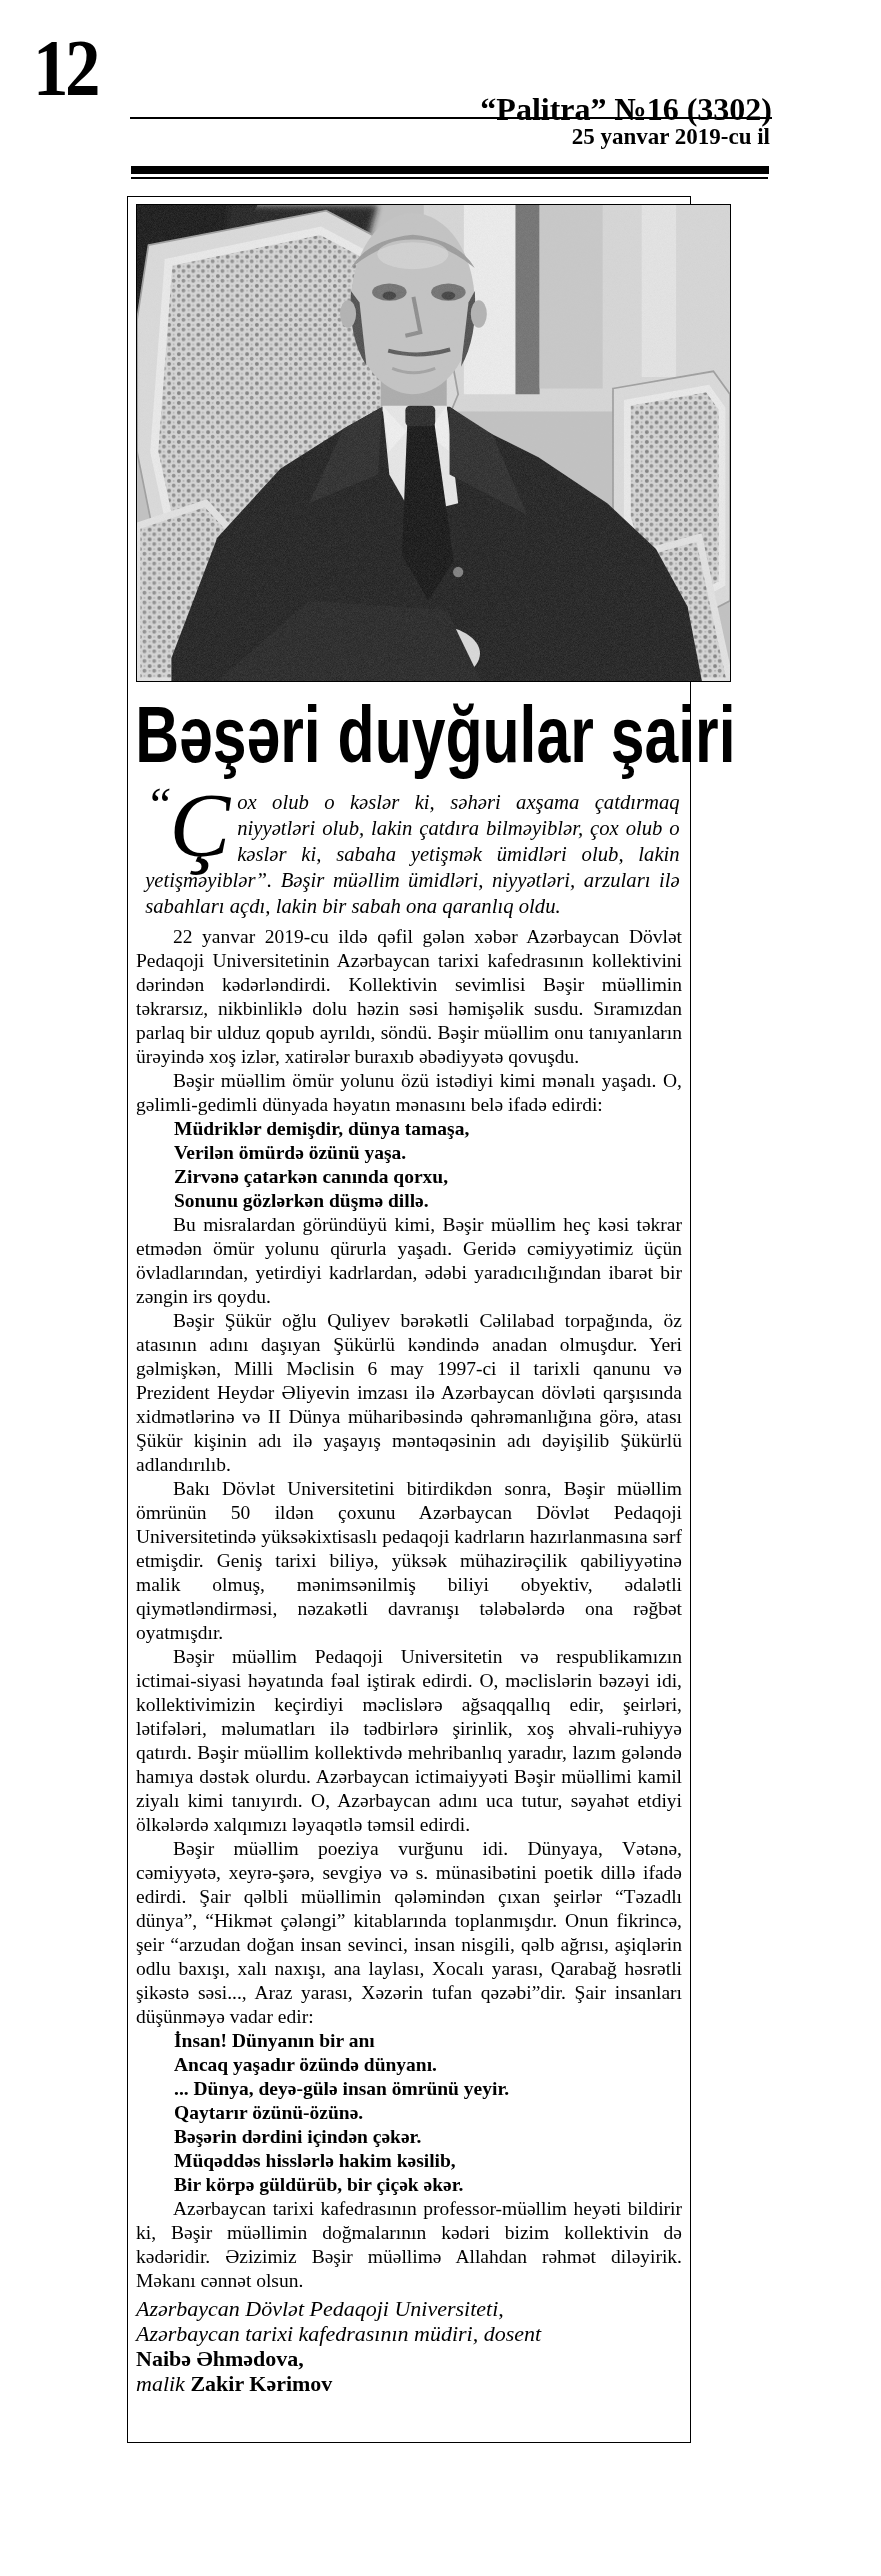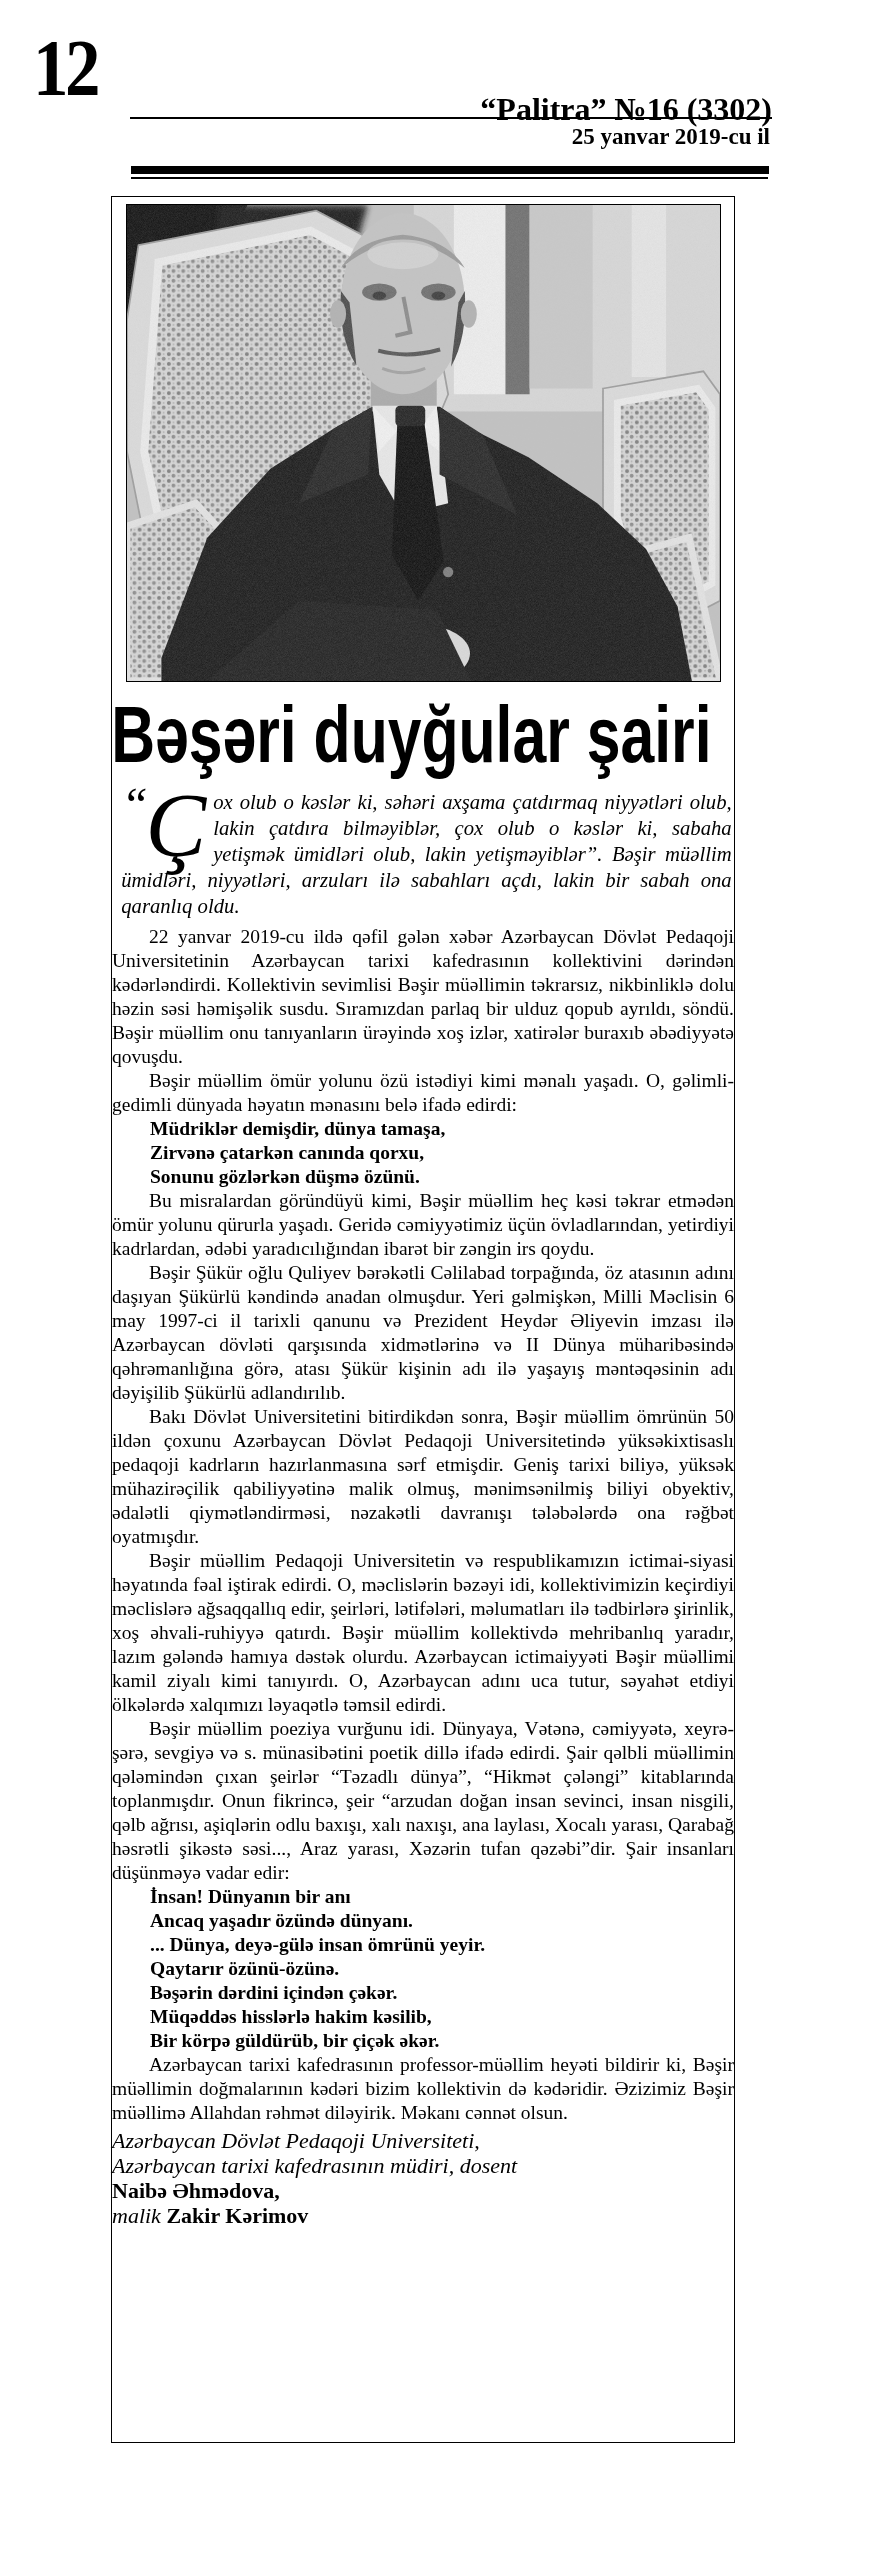--- a/index.html
+++ b/index.html
@@ -9,22 +9,22 @@
   
   .page-number{position:absolute;left:33px;top:29px;font-size:71px;font-weight:bold;
                letter-spacing:-3.4px;line-height:1;transform:scaleY(1.12);transform-origin:top left;}
   .masthead{position:absolute;right:110px;top:91px;font-size:32px;font-weight:bold;white-space:nowrap;}
   .masthead-rule{position:absolute;left:130px;top:117px;width:642px;height:2.3px;background:#000;}
   .issue-date{position:absolute;right:112px;top:124px;font-size:23px;font-weight:bold;white-space:nowrap;}
   .rule-thick{position:absolute;left:131px;top:166px;width:638px;height:8px;background:#000;}
   .rule-thin{position:absolute;left:131px;top:177px;width:637px;height:2.3px;background:#000;}
 
   
-  .article-frame{position:absolute;left:111px;top:196px;width:624px;height:2247px;
-                 border:1.7px solid #000;box-sizing:border-box;padding:0 0;}
+  .article-frame{position:absolute;left:127px;top:196px;width:564px;height:2247px;
+                 border:1.7px solid #000;box-sizing:border-box;padding:0 8px;}
 
   .photo{margin:6.9px auto 0;width:593px;height:476px;border:1.7px solid #000;display:block;}
 
   .headline-svg{display:block;margin:8px 0 0 -2.3px;}
 
   
   .epigraph{margin:8px 2.3px 0 9.2px;font-style:italic;font-size:20.7px;line-height:26px;
             text-align:justify;}
   .epigraph:after{content:"";display:block;clear:both;}
   .epi-quote{float:left;font-size:48px;line-height:34px;margin:-1.1px 1.1px 0 0;letter-spacing:-3.4px;}
@@ -142,22 +142,23 @@
       <span class="epi-dropcap">Ç</span>
       <span>ox olub o kəslər ki, səhəri axşama çatdırmaq niyyətləri olub, lakin çatdıra bilməyiblər, çox olub o kəslər ki, sabaha yetişmək ümidləri olub, lakin yetişməyiblər”.  Bəşir müəllim ümidləri, niyyətləri, arzuları ilə sabahları açdı, lakin bir sabah ona qaranlıq oldu.</span>
     </div>
 
     <div class="body">
       <p>22 yanvar 2019-cu ildə qəfil gələn xəbər Azərbaycan Dövlət Pedaqoji Universitetinin Azərbaycan tarixi kafedrasının kollektivini dərindən kədərləndirdi. Kollektivin sevimlisi Bəşir müəllimin təkrarsız, nikbinliklə dolu həzin səsi həmişəlik susdu. Sıramızdan parlaq bir ulduz qopub ayrıldı, söndü. Bəşir müəllim onu tanıyanların ürəyində xoş izlər, xatirələr buraxıb əbədiyyətə qovuşdu.</p>
       <p>Bəşir müəllim ömür yolunu özü istədiyi kimi mənalı yaşadı. O, gəlimli-gedimli dünyada həyatın mənasını belə ifadə edirdi:</p>
 
       <div class="stanza">
         <div>Müdriklər demişdir, dünya tamaşa,</div>
+        <div>Verilən ömürdə özünü yaşa.</div>
         <div>Zirvənə çatarkən canında qorxu,</div>
-        <div>Sonunu gözlərkən düşmə özünü.</div>
+        <div>Sonunu gözlərkən düşmə dillə.</div>
       </div>
 
       <p>Bu misralardan göründüyü kimi, Bəşir müəllim heç kəsi təkrar etmədən ömür yolunu qürurla yaşadı. Geridə cəmiyyətimiz üçün övladlarından, yetirdiyi kadrlardan, ədəbi yaradıcılığından ibarət bir zəngin irs qoydu.</p>
       <p>Bəşir Şükür oğlu Quliyev bərəkətli Cəlilabad torpağında, öz atasının adını daşıyan Şükürlü kəndində anadan olmuşdur. Yeri gəlmişkən, Milli Məclisin 6 may 1997-ci il tarixli qanunu və Prezident Heydər Əliyevin imzası ilə Azərbaycan dövləti qarşısında xidmətlərinə və II Dünya  müharibəsində qəhrəmanlığına görə, atası Şükür kişinin adı ilə yaşayış məntəqəsinin adı dəyişilib Şükürlü adlandırılıb.</p>
       <p>Bakı Dövlət Universitetini bitirdikdən sonra, Bəşir müəllim ömrünün 50 ildən çoxunu Azərbaycan Dövlət Pedaqoji  Universitetində yüksəkixtisaslı  pedaqoji kadrların hazırlanmasına  sərf etmişdir. Geniş tarixi biliyə, yüksək  mühazirəçilik qabiliyyətinə malik olmuş, mənimsənilmiş biliyi obyektiv, ədalətli qiymətləndirməsi, nəzakətli davranışı tələbələrdə ona rəğbət oyatmışdır.</p>
       <p>Bəşir müəllim Pedaqoji Universitetin və respublikamızın ictimai-siyasi həyatında fəal iştirak edirdi. O, məclislərin bəzəyi idi, kollektivimizin keçirdiyi  məclislərə ağsaqqallıq  edir, şeirləri, lətifələri, məlumatları ilə tədbirlərə şirinlik,  xoş əhvali-ruhiyyə qatırdı. Bəşir müəllim  kollektivdə  mehribanlıq yaradır, lazım gələndə hamıya  dəstək  olurdu.  Azərbaycan ictimaiyyəti  Bəşir müəllimi kamil ziyalı kimi tanıyırdı. O, Azərbaycan  adını  uca tutur, səyahət etdiyi ölkələrdə xalqımızı ləyaqətlə  təmsil edirdi.</p>
       <p>Bəşir müəllim  poeziya vurğunu idi. Dünyaya, Vətənə, cəmiyyətə, xeyrə-şərə, sevgiyə və s. münasibətini  poetik dillə ifadə edirdi. Şair qəlbli müəllimin qələmindən çıxan şeirlər “Təzadlı dünya”, “Hikmət çələngi” kitablarında  toplanmışdır. Onun fikrincə, şeir  “arzudan doğan  insan sevinci, insan nisgili, qəlb ağrısı, aşiqlərin odlu  baxışı, xalı naxışı, ana laylası, Xocalı yarası, Qarabağ həsrətli şikəstə səsi..., Araz yarası, Xəzərin tufan qəzəbi”dir. Şair insanları düşünməyə vadar edir:</p>
 
       <div class="stanza">
         <div>İnsan! Dünyanın  bir anı</div>

